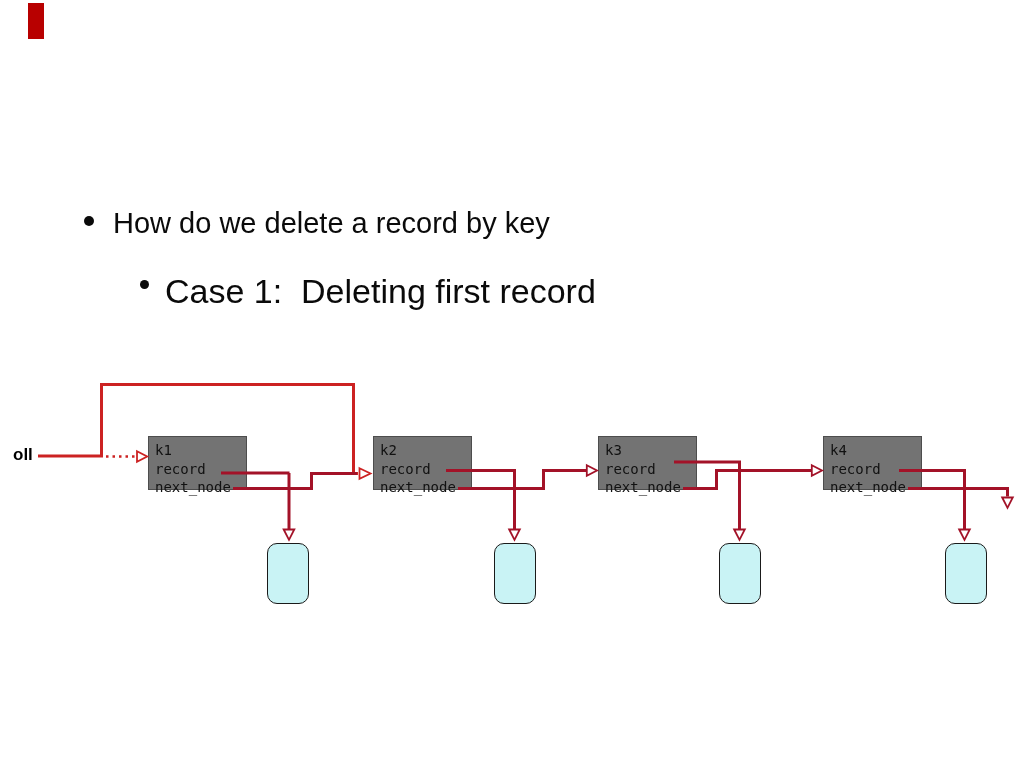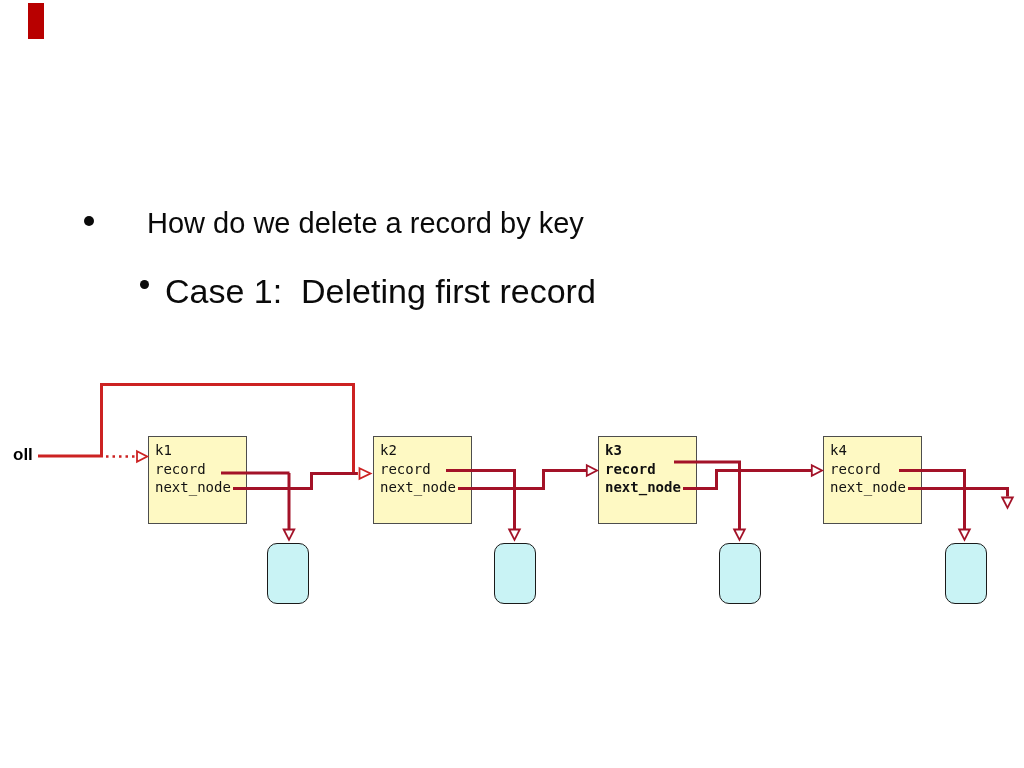--- a/index.html
+++ b/index.html
@@ -11,32 +11,32 @@
   .title{position:absolute;left:0;top:56px;width:1024px;text-align:center;
          font-size:86px;letter-spacing:-2px;line-height:1;color:#0a0a0a;font-weight:400;}
 
   .bullet-row{position:absolute;display:flex;align-items:flex-start;}
   .bullet-row.level1{left:84px;top:207px;}
   .bullet-row.level2{left:140px;top:272px;}
   .dot{border-radius:50%;background:#0a0a0a;flex:0 0 auto;}
   .level1 .dot{width:10px;height:10px;margin-top:9px;margin-right:19px;}
   .level2 .dot{width:9px;height:9px;margin-top:8px;margin-right:16px;}
   .bullet-text{color:#0a0a0a;white-space:pre;}
-  .level1 .bullet-text{font-size:29px;margin-left:34px;}
+  .level1 .bullet-text{font-size:29px;}
   .level2 .bullet-text{font-size:34px;}
 
   .diagram{position:absolute;left:0;top:0;width:1024px;height:768px;border-radius:12px;}
 
   .oll-label{position:absolute;left:13px;top:445px;font-size:17px;font-weight:700;color:#000;}
 
-  .node-box{position:absolute;top:436px;width:99px;height:88px;box-sizing:border-box;
-            border:1.5px solid #4d4d4d;background:#fef9c3;
+  .node-box{position:absolute;top:436px;width:99px;height:54px;box-sizing:border-box;
+            border:1.5px solid #4d4d4d;background:#737373;
             font-family:"DejaVu Sans Mono","Liberation Mono",monospace;
             font-size:14px;line-height:18.5px;color:#111;padding:4px 4px 0 6px;}
-  .node-k1{left:148px;} .node-k2{left:373px;} .node-k3{left:598px;font-weight:bold;} .node-k4{left:823px;}
+  .node-k1{left:148px;} .node-k2{left:373px;} .node-k3{left:598px;} .node-k4{left:823px;}
   .node-row{white-space:pre;}
 
   .record-blob{position:absolute;top:543px;width:42px;height:61px;box-sizing:border-box;
                background:#c9f3f5;border:1.6px solid #1a1a1a;border-radius:10px;}
   .blob-1{left:267px;} .blob-2{left:494px;} .blob-3{left:719px;} .blob-4{left:945px;}
 
   .wires{position:absolute;left:0;top:0;width:1024px;height:768px;pointer-events:none;}
 </style>
 </head>
 <body>

